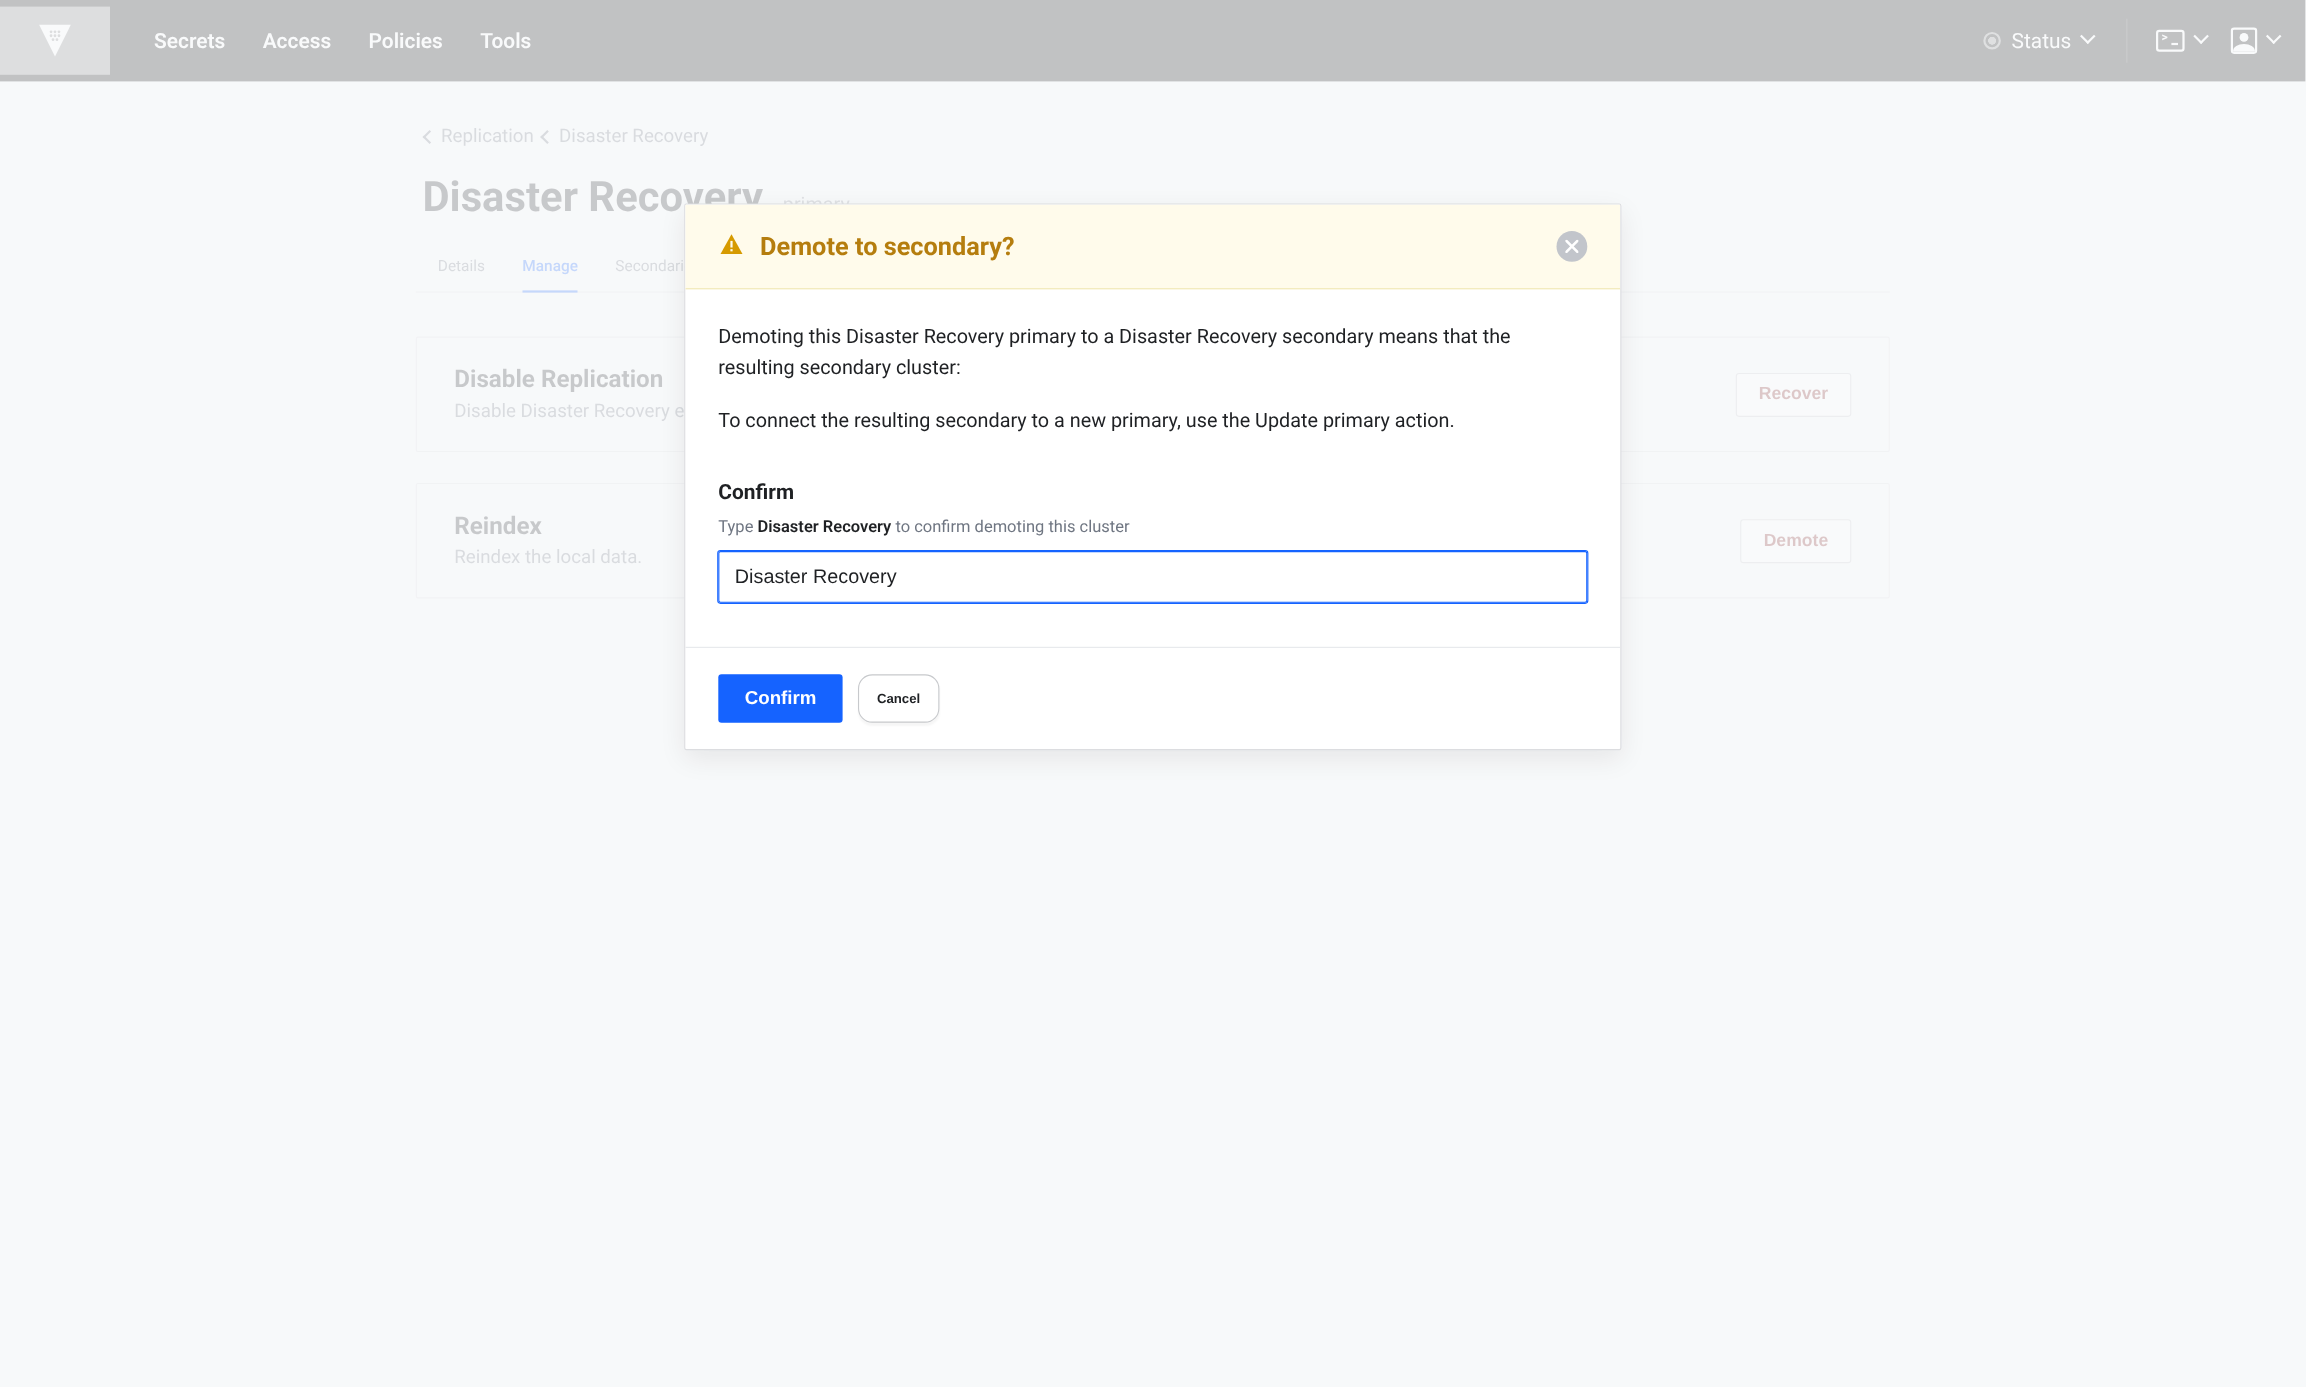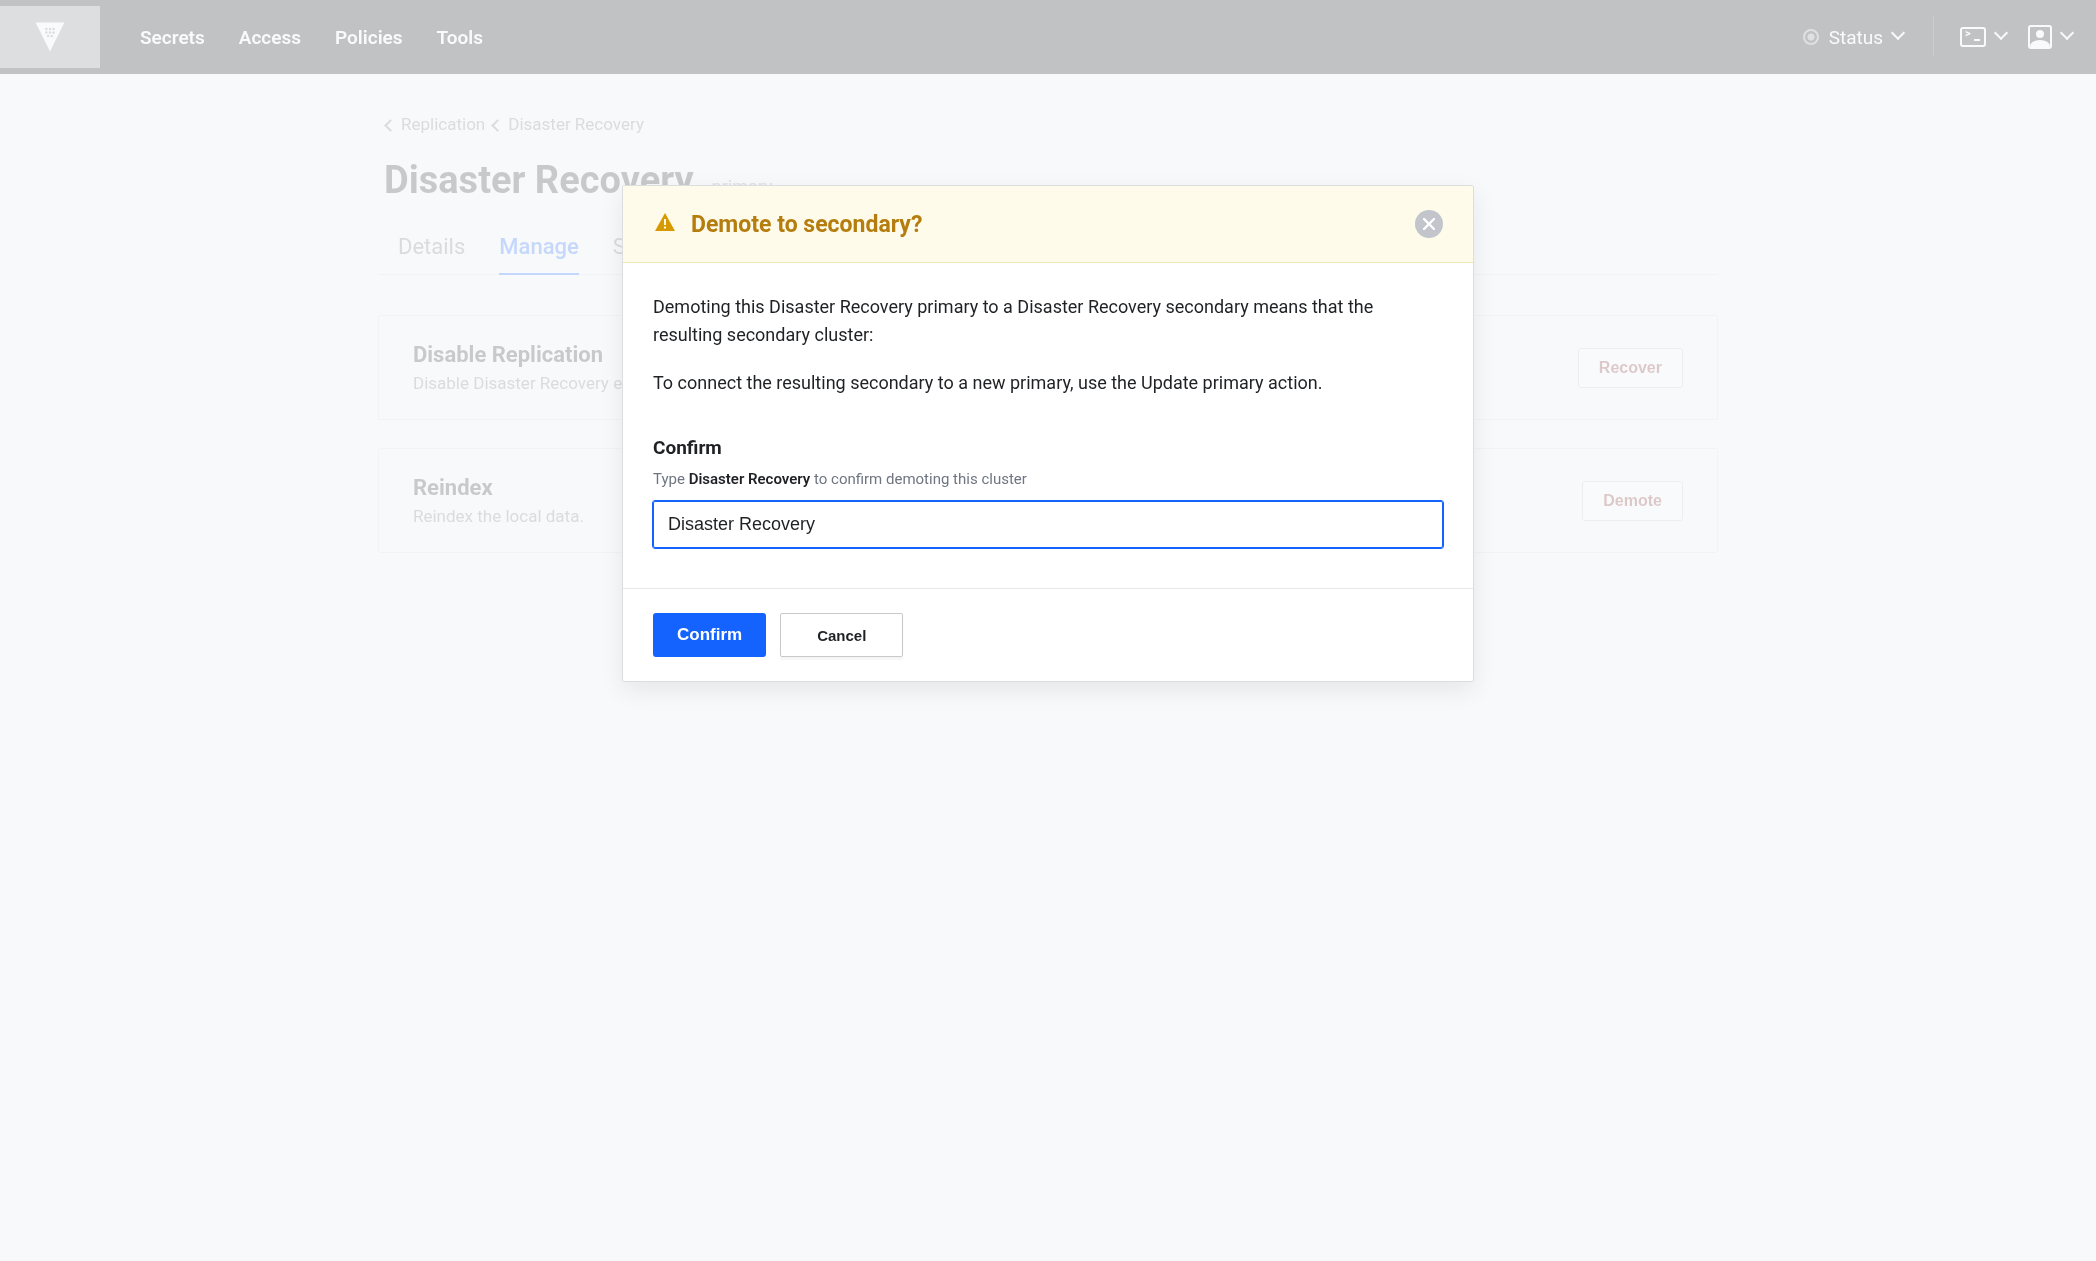--- a/index.html
+++ b/index.html
@@ -26,21 +26,21 @@
 
   
   .page { max-width: 1340px; margin: 0 auto; padding: 40px 0 80px; }
   .breadcrumbs { display:flex; align-items:center; gap:8px; color:#6f7682; font-size:17px; margin-bottom: 24px; padding-left: 8px; }
   .crumb { display:flex; align-items:center; gap:6px; cursor:pointer; }
   .crumb .chev-left::before { content:""; display:inline-block; width:7px; height:7px; border-left:2px solid currentColor; border-bottom:2px solid currentColor; transform:rotate(45deg); }
   .page-title-row { display:flex; align-items:baseline; gap:18px; margin-bottom: 18px; padding-left:6px; }
   .page-title { font-size:38px; font-weight:700; color:#1f2124; }
   .badge { font-size:18px; color:#8a8f98; }
   .tabs { display:flex; gap:34px; border-bottom:1px solid #dcdde0; padding-left:20px; }
-  .tab { padding: 14px 0; font-size:22px; color:#6f7682; cursor:pointer; }
+  .tab { padding: 14px 0; font-size:14px; color:#6f7682; cursor:pointer; }
   .tab.active { color:#1563ff; border-bottom: 2px solid #1563ff; margin-bottom:-1px; font-weight:500;}
 
   .cards { margin-top: 40px; display:flex; flex-direction:column; gap:28px; }
   .card { border:1px solid #dcdde0; border-radius:2px; padding: 26px 34px; display:flex; align-items:center; justify-content:space-between; background:#fff0; }
   .card-title { font-size:22px; font-weight:700; color:#1f2124; margin-bottom:6px;}
   .card-desc { font-size:17px; color:#6f7682; }
   .btn-outline { border:1px solid #c7c9cc; background:#fff; color:#7f1d1d; padding:10px 20px; font-size:16px; font-weight:600; border-radius:3px; cursor:pointer; }
 
   
   .overlay { position:fixed; inset:0; background: rgba(247,248,250,0.78); display:flex; align-items:flex-start; justify-content:center; padding-top: 185px; }
@@ -53,21 +53,21 @@
   .modal-body { padding: 30px 30px 40px; font-size:18px; color:#1f2124; line-height:1.55; }
   .modal-body p { margin-bottom: 20px; }
   .modal-body ul { padding-left: 24px; margin-bottom: 20px; }
   .modal-body li { margin-bottom: 4px; }
   .confirm-label { font-size:19px; font-weight:700; margin-top: 36px; margin-bottom:6px;}
   .confirm-hint { font-size:15px; color:#6f7682; margin-bottom:10px;}
   .confirm-hint strong { color:#1f2124; font-weight:600;}
   .confirm-input { width:100%; padding:12px 14px; font-size:18px; border:1px solid #1563ff; outline: 1px solid #1563ff; border-radius:2px; color:#1f2124; }
   .modal-footer { border-top:1px solid #e6e8eb; padding: 24px 30px; display:flex; gap:14px; }
   .btn-primary { background:#1563ff; color:#fff; border:none; padding:12px 24px; font-size:17px; font-weight:700; border-radius:3px; cursor:pointer;}
-  .btn-secondary { background:#fff; color:#1f2124; border:1px solid #c7c9cc; padding:12px 36px; font-size:15px; font-weight:600; border-radius:2px; cursor:pointer; box-shadow: 0 3px 2px rgba(0,0,0,0.04);}
+  .btn-secondary { background:#fff; color:#1f2124; border:1px solid #c7c9cc; padding:12px 16px; font-size:12px; font-weight:600; border-radius:13px; cursor:pointer; box-shadow: 0 3px 2px rgba(0,0,0,0.04);}
 </style>
 </head>
 <body>
 
 <div class="navbar">
   <div class="logo-box">
     <svg viewBox="0 0 40 40">
       <polygon points="4,4 36,4 20,36" fill="#fff"></polygon>
       <g fill="#7f7f80">
         <circle cx="16" cy="11" r="1.4"></circle>

